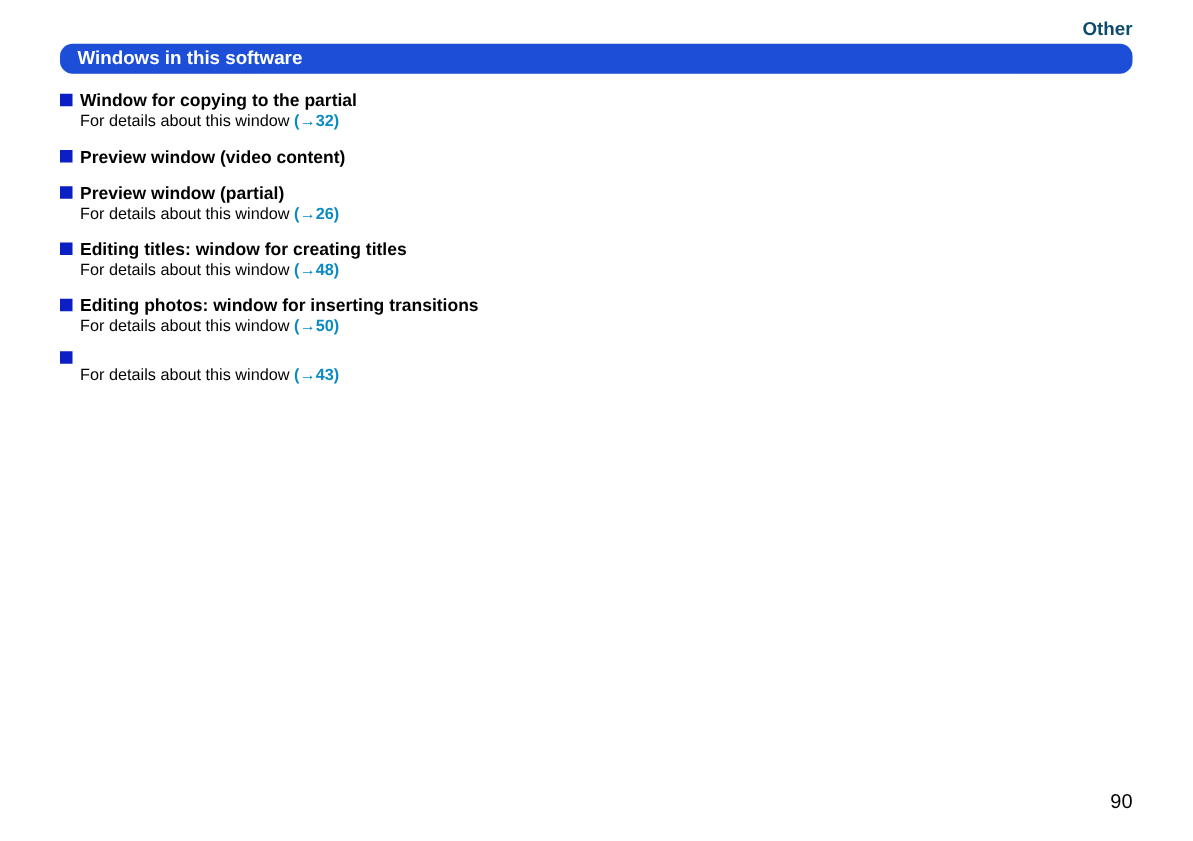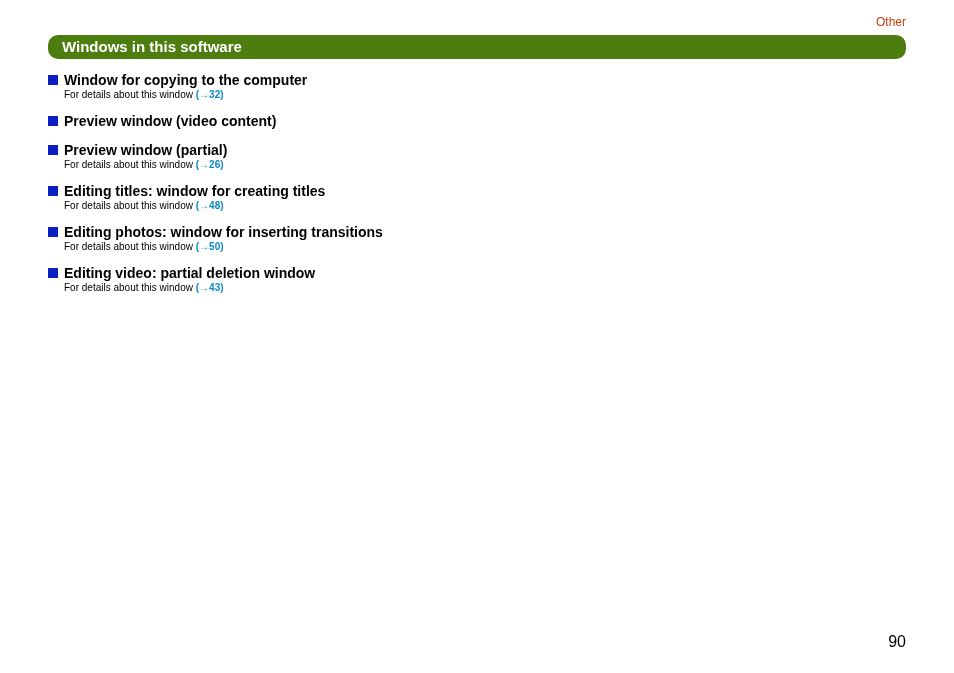--- a/index.html
+++ b/index.html
@@ -14,31 +14,31 @@
   }
   .page {
     position: relative;
     width: 100%;
     height: 100%;
   }
   .category-label {
     position: absolute;
     top: 15px;
     right: 48px;
-    color: #c2410c;
-    font-weight: normal;
-    font-size: 12px;
+    color: #0c4a6e;
+    font-weight: bold;
+    font-size: 15px;
   }
   .title-bar {
     position: absolute;
     left: 48px;
     right: 48px;
     top: 35px;
     height: 24px;
-    background: #4d7c0f;
+    background: #1d4ed8;
     border-radius: 10px;
     color: #fff;
     font-weight: bold;
     font-size: 15px;
     line-height: 24px;
     padding-left: 14px;
     box-sizing: border-box;
   }
   .items {
     position: absolute;
@@ -57,21 +57,21 @@
   }
   .bullet {
     display: inline-block;
     width: 10px;
     height: 10px;
     background: #0b1fc4;
     margin-right: 6px;
     flex: 0 0 auto;
   }
   .item-desc {
-    font-size: 10px;
+    font-size: 13px;
     margin-left: 16px;
     margin-top: 1px;
     color: #000;
   }
   .link-frag {
     color: #0b8ac4;
     font-weight: bold;
   }
   .page-number {
     position: absolute;
@@ -90,21 +90,21 @@
 
   <div class="title-bar">
     <span>Windows in this software</span>
   </div>
 
   <div class="items">
 
     <div class="item">
       <div class="item-header">
         <span class="bullet"></span>
-        <span>Window for copying to the computer</span>
+        <span>Window for copying to the partial</span>
       </div>
       <div class="item-desc">
         <span>For details about this window </span><span class="link-frag">(→32)</span>
       </div>
     </div>
 
     <div class="item">
       <div class="item-header">
         <span class="bullet"></span>
         <span>Preview window (video content)</span>
@@ -137,21 +137,20 @@
         <span>Editing photos: window for inserting transitions</span>
       </div>
       <div class="item-desc">
         <span>For details about this window </span><span class="link-frag">(→50)</span>
       </div>
     </div>
 
     <div class="item">
       <div class="item-header">
         <span class="bullet"></span>
-        <span>Editing video: partial deletion window</span>
       </div>
       <div class="item-desc">
         <span>For details about this window </span><span class="link-frag">(→43)</span>
       </div>
     </div>
 
   </div>
 
   <div class="page-number">90</div>
 </div>

